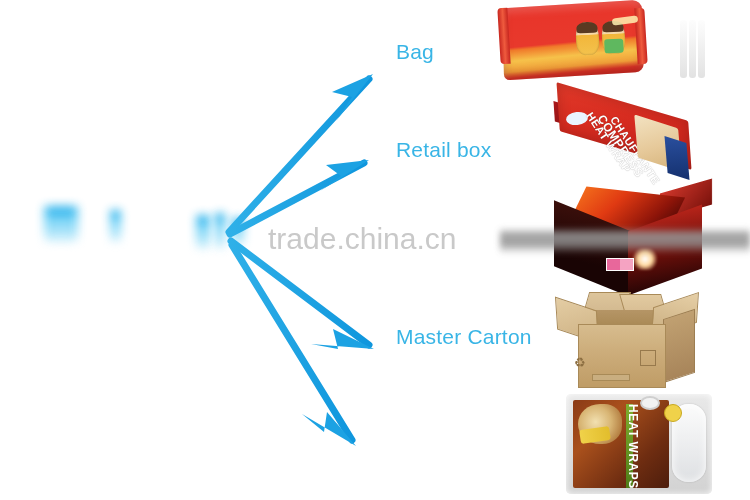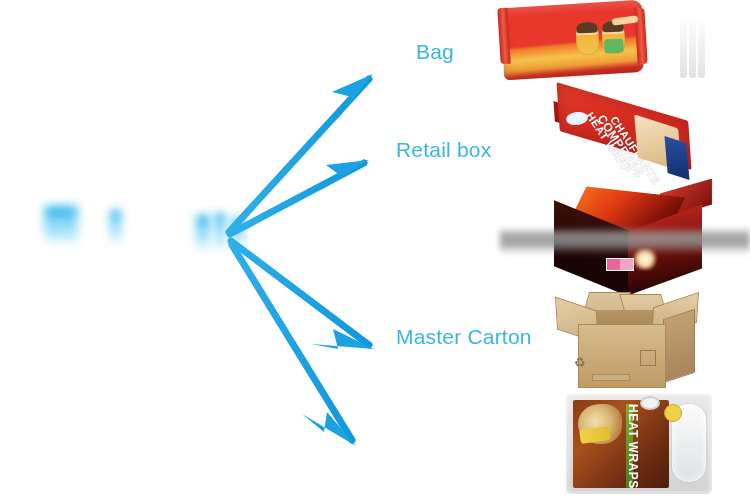--- a/index.html
+++ b/index.html
@@ -54,21 +54,21 @@
   
   .label {
     position: absolute;
     color: #39b5e6;
     font-size: 21px;
     font-weight: 400;
     letter-spacing: 0.2px;
     white-space: nowrap;
     line-height: 1;
   }
-  .label-bag         { left: 416px; top: 41px; }
+  .label-bag         { left: 396px; top: 41px; }
   .label-retail      { left: 396px; top: 139px; }
   .label-master      { left: 396px; top: 326px; }
   .label-other       { left: 396px; top: 422px; }
 
   
   .watermark {
     position: absolute;
     left: 268px;
     top: 222px;
     font-size: 30px;
@@ -471,14 +471,15 @@
     <div class="op-greenbar"></div>
     <div class="op-blister"></div>
   </div>
   <div class="op-vtext">HEAT WRAPS</div>
   <div class="op-strip op-s1"></div>
   <div class="op-strip op-s2"></div>
   <div class="op-strip op-s3"></div>
   <div class="op-hang"></div>
   <div class="op-badge"></div>
 
+  <div class="watermark">trade.china.cn</div>
 
 </div>
 
 </body></html>

